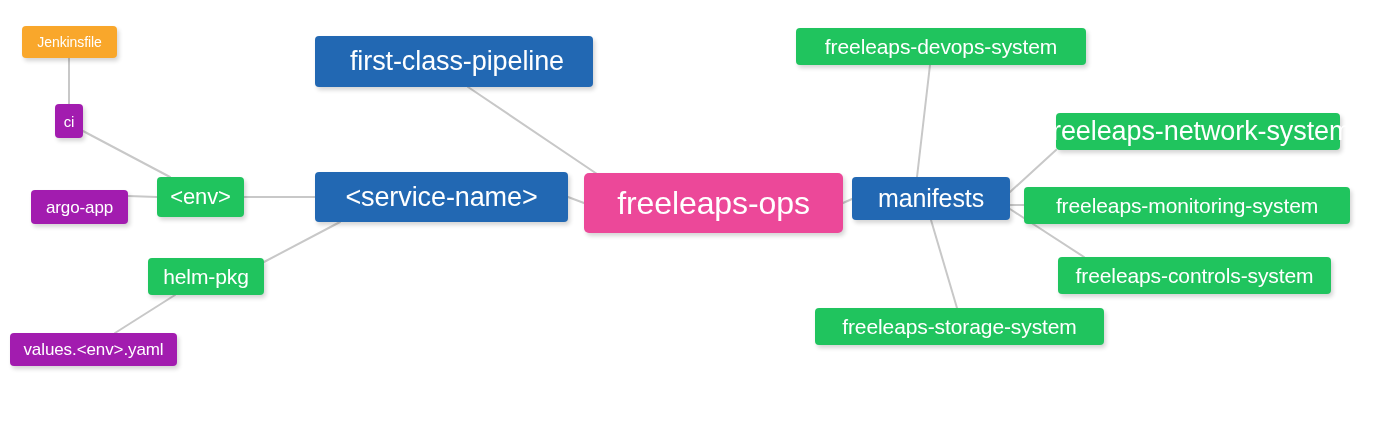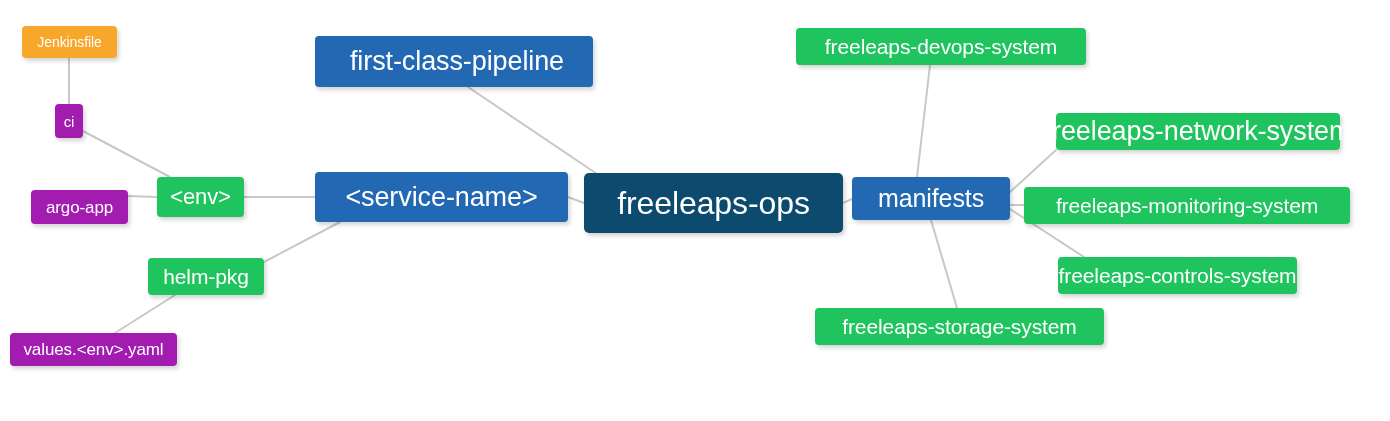--- a/index.html
+++ b/index.html
@@ -35,21 +35,21 @@
     color: #ffffff;
     border-radius: 4px;
     white-space: nowrap;
     line-height: 1;
     box-shadow: 2px 3px 4px rgba(0,0,0,0.17);
     letter-spacing: -0.1px;
     padding: 0 10px;
     user-select: none;
   }
   .n-root {
-    background: #0c4a6e;
+    background: #ec4899;
     font-size: 32px;
     border-radius: 5px;
   }
   .n-blue   { background: #2268b3; }
   .n-green  { background: #20c45e; }
   .n-orange { background: #f9a72b; }
   .n-red    { background: #a21caf; }
 </style>
 </head>
 <body>
@@ -78,16 +78,16 @@
       <div class="node n-green" style="left: 157px; top: 177px; width: 87px; height: 40px; font-size: 22px; text-align: right;">&lt;env&gt;</div>
       <div class="node n-green" style="left: 148px; top: 258px; width: 116px; height: 37px; font-size: 21px;">helm-pkg</div>
       <div class="node n-red" style="left: 10px; top: 333px; width: 167px; height: 33px; font-size: 17px;">values.&lt;env&gt;.yaml</div>
       <div class="node n-blue" style="left: 315px; top: 36px; width: 278px; height: 51px; font-size: 27px; padding-left: 16px;">first-class-pipeline</div>
       <div class="node n-blue" style="left: 315px; top: 172px; width: 253px; height: 50px; font-size: 27px;">&lt;service-name&gt;</div>
       <div class="node n-root" style="left: 584px; top: 173px; width: 259px; height: 60px; font-size: 32px;">freeleaps-ops</div>
       <div class="node n-blue" style="left: 852px; top: 177px; width: 158px; height: 43px; font-size: 25px;">manifests</div>
       <div class="node n-green" style="left: 796px; top: 28px; width: 290px; height: 37px; font-size: 21px;">freeleaps-devops-system</div>
       <div class="node n-green" style="left: 1056px; top: 113px; width: 284px; height: 37px; font-size: 27px;">freeleaps-network-system</div>
       <div class="node n-green" style="left: 1024px; top: 187px; width: 326px; height: 37px; font-size: 21px;">freeleaps-monitoring-system</div>
-      <div class="node n-green" style="left: 1058px; top: 257px; width: 239px; height: 37px; font-size: 21px;">freeleaps-controls-system</div>
+      <div class="node n-green" style="left: 1058px; top: 257px; width: 273px; height: 37px; font-size: 21px;">freeleaps-controls-system</div>
       <div class="node n-green" style="left: 815px; top: 308px; width: 289px; height: 37px; font-size: 21px;">freeleaps-storage-system</div>
     </div>
 </div>
 
 </body></html>

